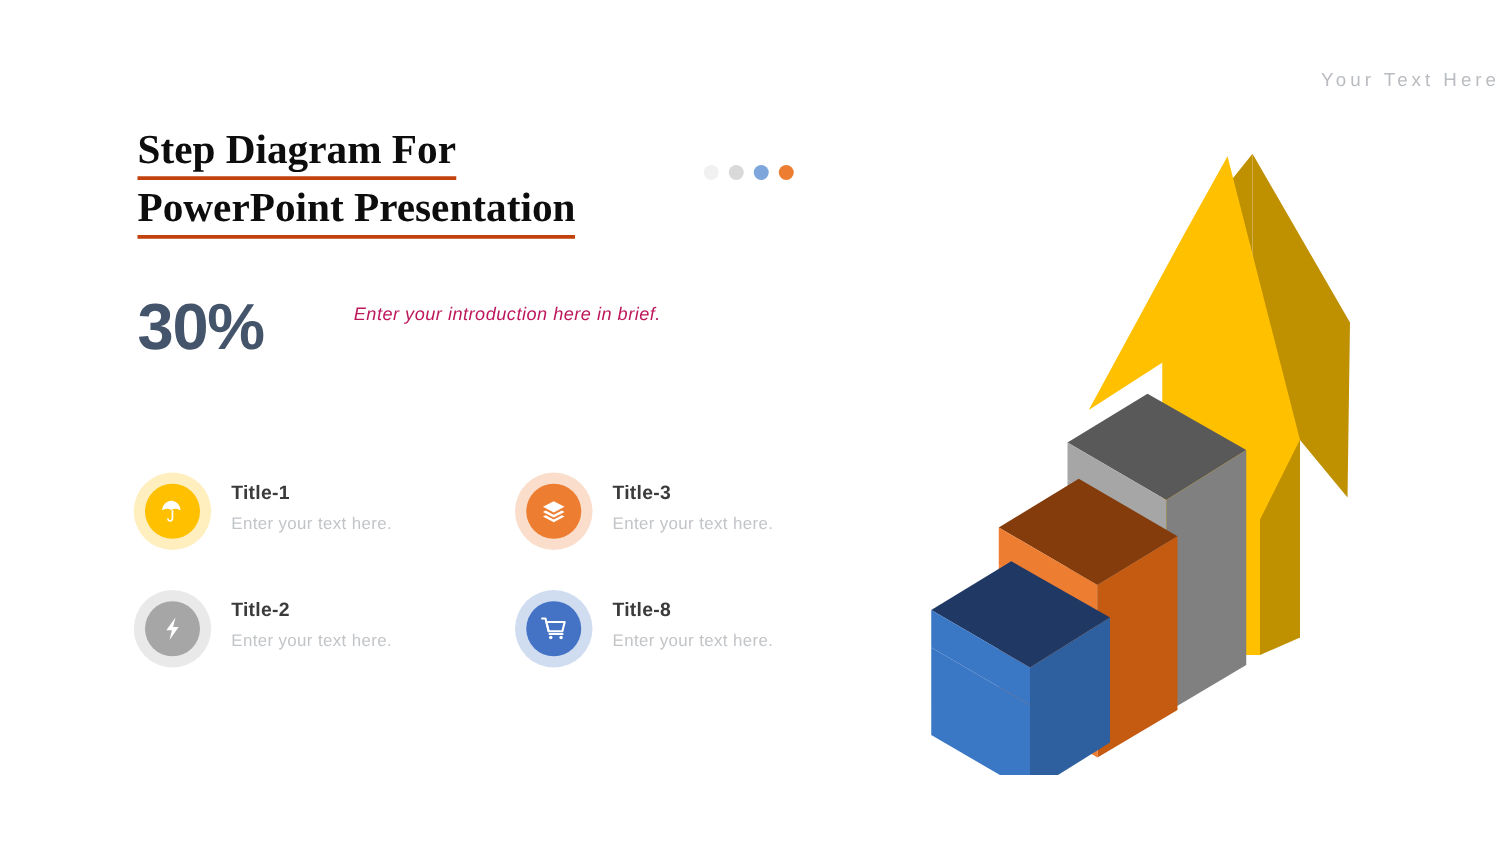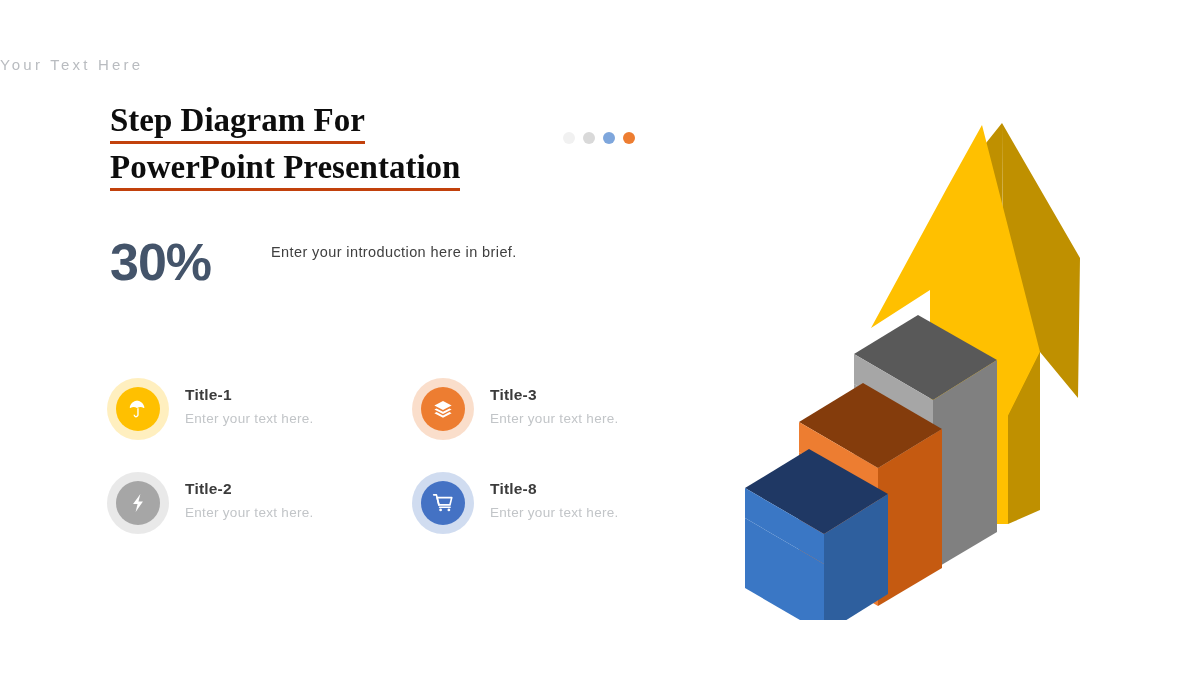--- a/index.html
+++ b/index.html
@@ -18,21 +18,21 @@
     background: #ffffff;
     overflow: hidden;
   }
 
   
   #eyebrow {
     position: absolute;
     left: 0;
     top: 56px;
     width: 1200px;
-    text-align: left;
+    text-align: right;
     font-family: "Liberation Sans", sans-serif;
     font-size: 15px;
     letter-spacing: 3.2px;
     color: #b9bcc0;
     font-weight: 400;
     white-space: nowrap;
   }
 
   
   #headline {
@@ -85,27 +85,28 @@
     top: 0;
     font-family: "Liberation Sans", sans-serif;
     font-size: 52px;
     font-weight: bold;
     color: #44546a;
     letter-spacing: -1px;
     line-height: 1;
   }
   #stat-intro {
     position: absolute;
-    left: 161px;
+    left: 173px;
     top: 8px;
     font-family: "Liberation Sans", sans-serif;
     font-size: 14.5px;
-    color: #404040;
+    color: #be185d;
     letter-spacing: 0.4px;
     white-space: nowrap;
+    font-style: italic;
   }
 
   
   #features {
     position: absolute;
     left: 105px;
     top: 375px;
     width: 620px;
     height: 185px;
   }

